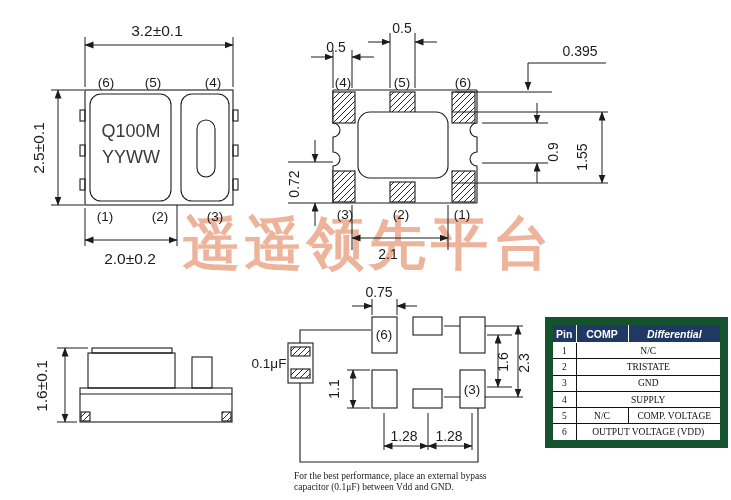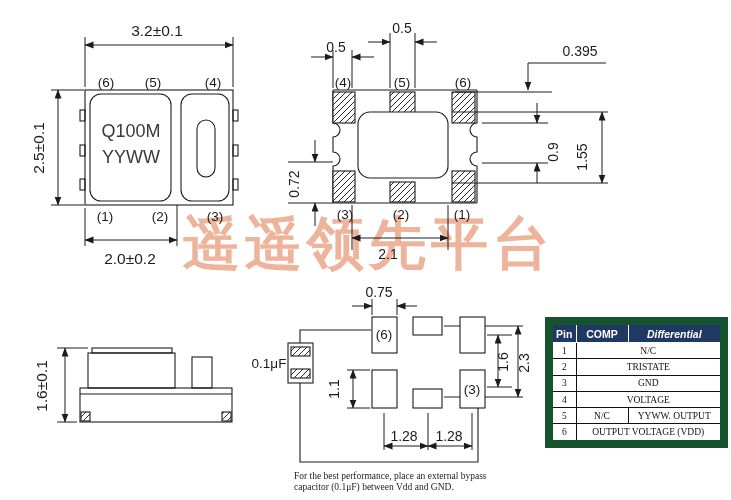--- a/index.html
+++ b/index.html
@@ -244,26 +244,26 @@
       <tr>
         <td>2</td>
         <td colspan="2">TRISTATE</td>
       </tr>
       <tr>
         <td>3</td>
         <td colspan="2">GND</td>
       </tr>
       <tr>
         <td>4</td>
-        <td colspan="2">VOLTAGE</td>
+        <td colspan="2">SUPPLY</td>
       </tr>
       <tr>
         <td>5</td>
         <td>N/C</td>
-        <td>YYWW. OUTPUT</td>
+        <td>COMP. VOLTAGE</td>
       </tr>
       <tr>
         <td>6</td>
         <td colspan="2">OUTPUT VOLTAGE (VDD)</td>
       </tr>
     </tbody>
   </table>
 
 </div>
 

